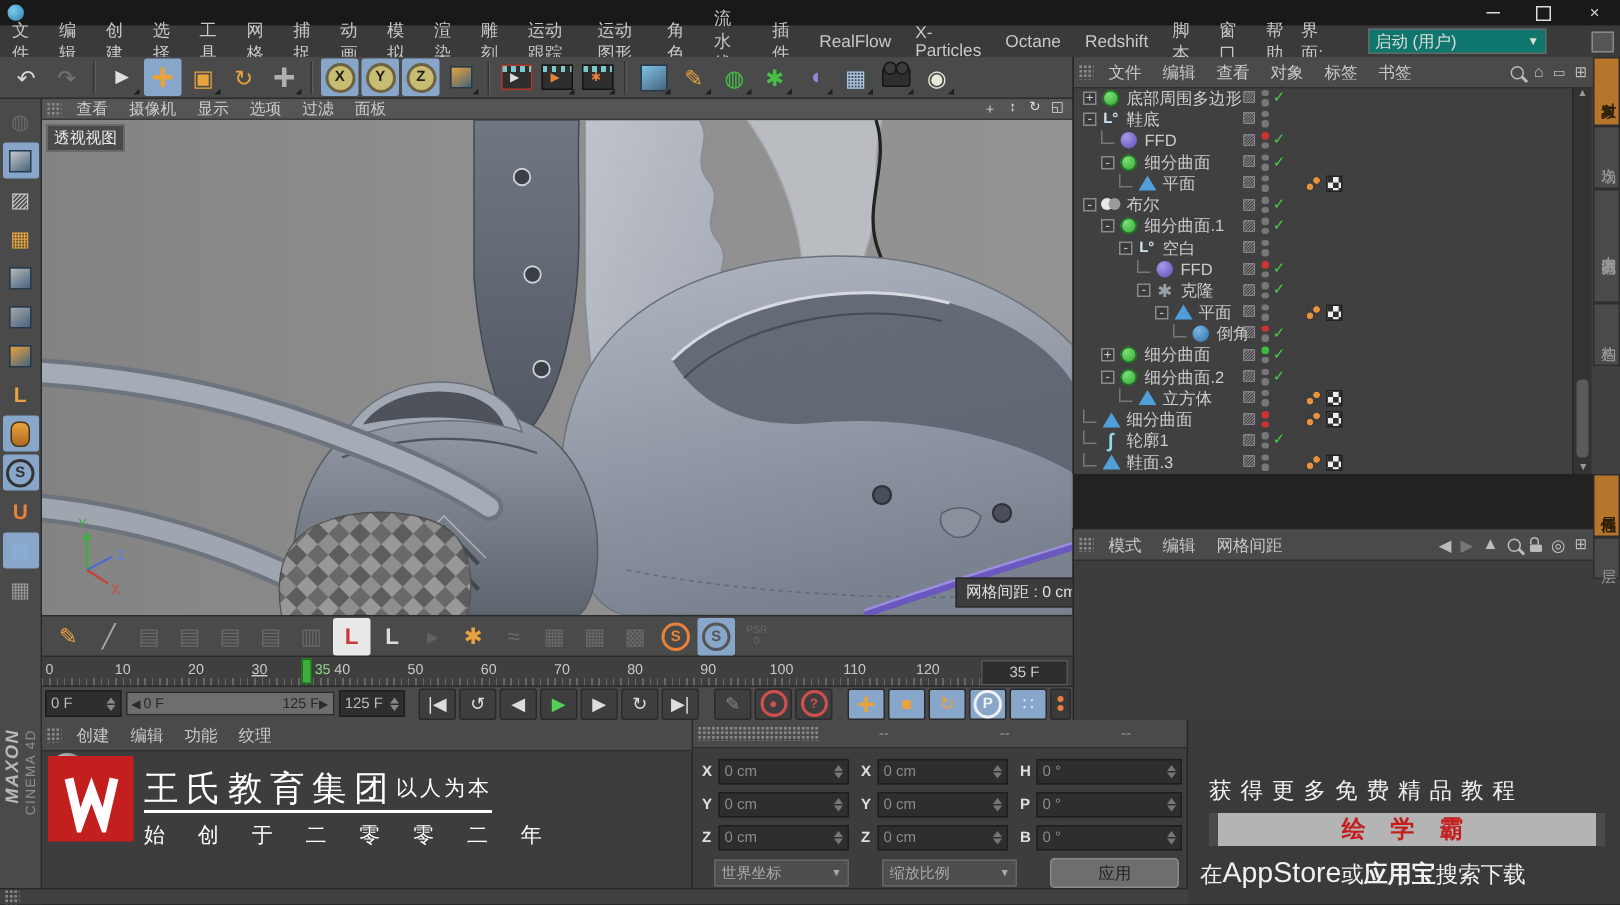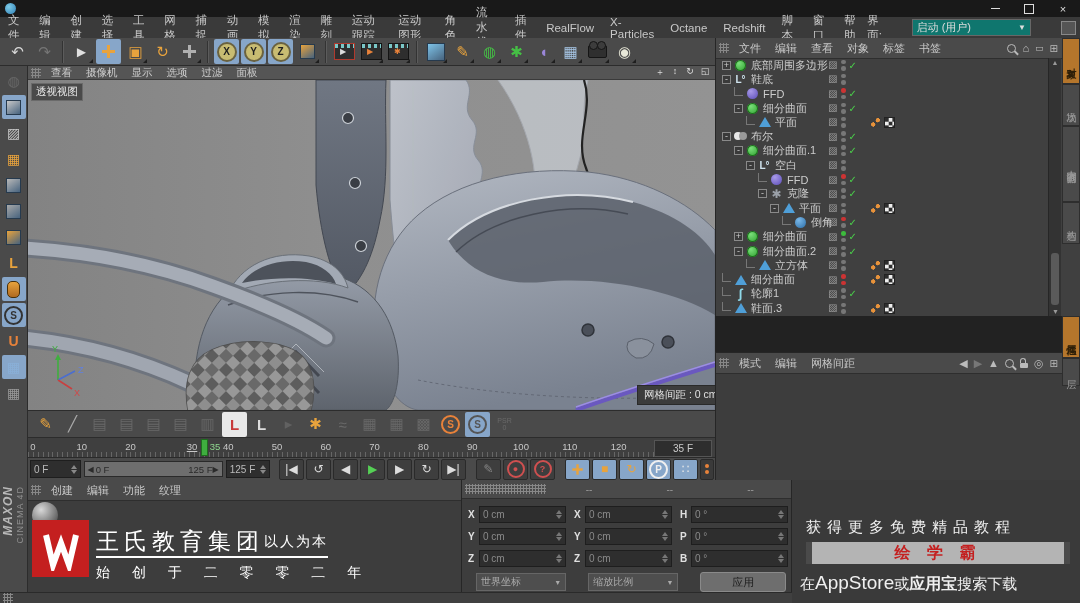--- a/index.html
+++ b/index.html
@@ -130,21 +130,21 @@
   .combo{width:92px;height:16px;background:#4e4e4e;border:1px solid #666;color:#aaa;font-size:10px;display:flex;align-items:center;justify-content:space-between;padding:0 4px;}
   #applybtn{width:96px;height:18px;background:#6e6e6e;border:1px solid #8a8a8a;border-radius:3px;color:#1e1e1e;font-size:11px;display:flex;align-items:center;justify-content:center;}
   #adpanel{left:792px;top:480px;width:288px;height:123px;background:#3a3a3a;box-sizing:border-box;}
   #adline1{position:absolute;left:14px;top:38px;width:260px;color:#f0f0f0;font-size:15px;letter-spacing:6px;white-space:nowrap;}
   #adbar{position:absolute;left:14px;top:62px;width:252px;height:22px;background:#b4b4b4;border-left:6px solid #4a4a4a;border-right:6px solid #4a4a4a;display:flex;align-items:center;justify-content:center;}
   #adbar span{color:#c41f1f;font-weight:bold;font-size:16px;letter-spacing:6px;}
   #adline3{position:absolute;left:8px;top:92px;color:#f0f0f0;font-size:15px;white-space:nowrap;}
   #adline3 .big{font-size:19px;}
   #adline3 .bold{font-weight:bold;font-size:16px;}
   
-  #brand{left:30px;top:500px;width:400px;height:92px;pointer-events:none;}
+  #brand{left:30px;top:484px;width:400px;height:92px;pointer-events:none;}
   #wslogo{position:absolute;left:2px;top:20px;width:57px;height:57px;background:#c41f1f;display:flex;align-items:center;justify-content:center;}
   #wscompany{position:absolute;left:66px;top:26px;color:#fff;font-size:23px;letter-spacing:5px;white-space:nowrap;}
   #wsslogan{position:absolute;left:234px;top:33px;color:#fff;font-size:14px;letter-spacing:2px;}
   #wsline{position:absolute;left:66px;top:56px;width:232px;height:2px;background:#fff;}
   #wsfounded{position:absolute;left:66px;top:64px;color:#fff;font-size:14px;letter-spacing:9px;white-space:nowrap;}
   #maxon{left:0px;top:480px;width:28px;height:123px;overflow:hidden;}
   #maxon div{position:absolute;writing-mode:vertical-rl;transform:rotate(180deg);left:1px;top:6px;}
   #maxon .mx{font-weight:bold;font-style:italic;font-size:12px;color:#b8b8b8;letter-spacing:1px;}
   #maxon .c4{font-size:9px;color:#909090;letter-spacing:1px;left:15px;}
   
@@ -823,21 +823,21 @@
   </div>
 
 <div class="abs" id="ruler">
   <span id="rulerticks"></span>
   <span id="playhead" style="left: 172.8px;"></span>
   <span id="phlabel" style="left: 181.8px;">35</span>
   <span id="framebox">35 F</span>
 <span class="rtick" style="left: 5px;">0</span>
     <span class="rtick" style="left: 53.8px;">10</span>
     <span class="rtick" style="left: 102.6px;">20</span>
-    <span class="rtick" style="left: 164px; text-decoration: underline;">30</span>
+    <span class="rtick" style="left: 145px; text-decoration: underline;">30</span>
     <span class="rtick" style="left: 200.2px;">40</span>
     <span class="rtick" style="left: 249px;">50</span>
     <span class="rtick" style="left: 297.8px;">60</span>
     <span class="rtick" style="left: 346.6px;">70</span>
     <span class="rtick" style="left: 395.4px;">80</span>
     <span class="rtick" style="left: 444.2px; text-align: right;">90</span>
     <span class="rtick" style="left: 493px;">100</span>
     <span class="rtick" style="left: 541.8px;">110</span>
     <span class="rtick" style="left: 590.6px;">120</span>
   </div>

